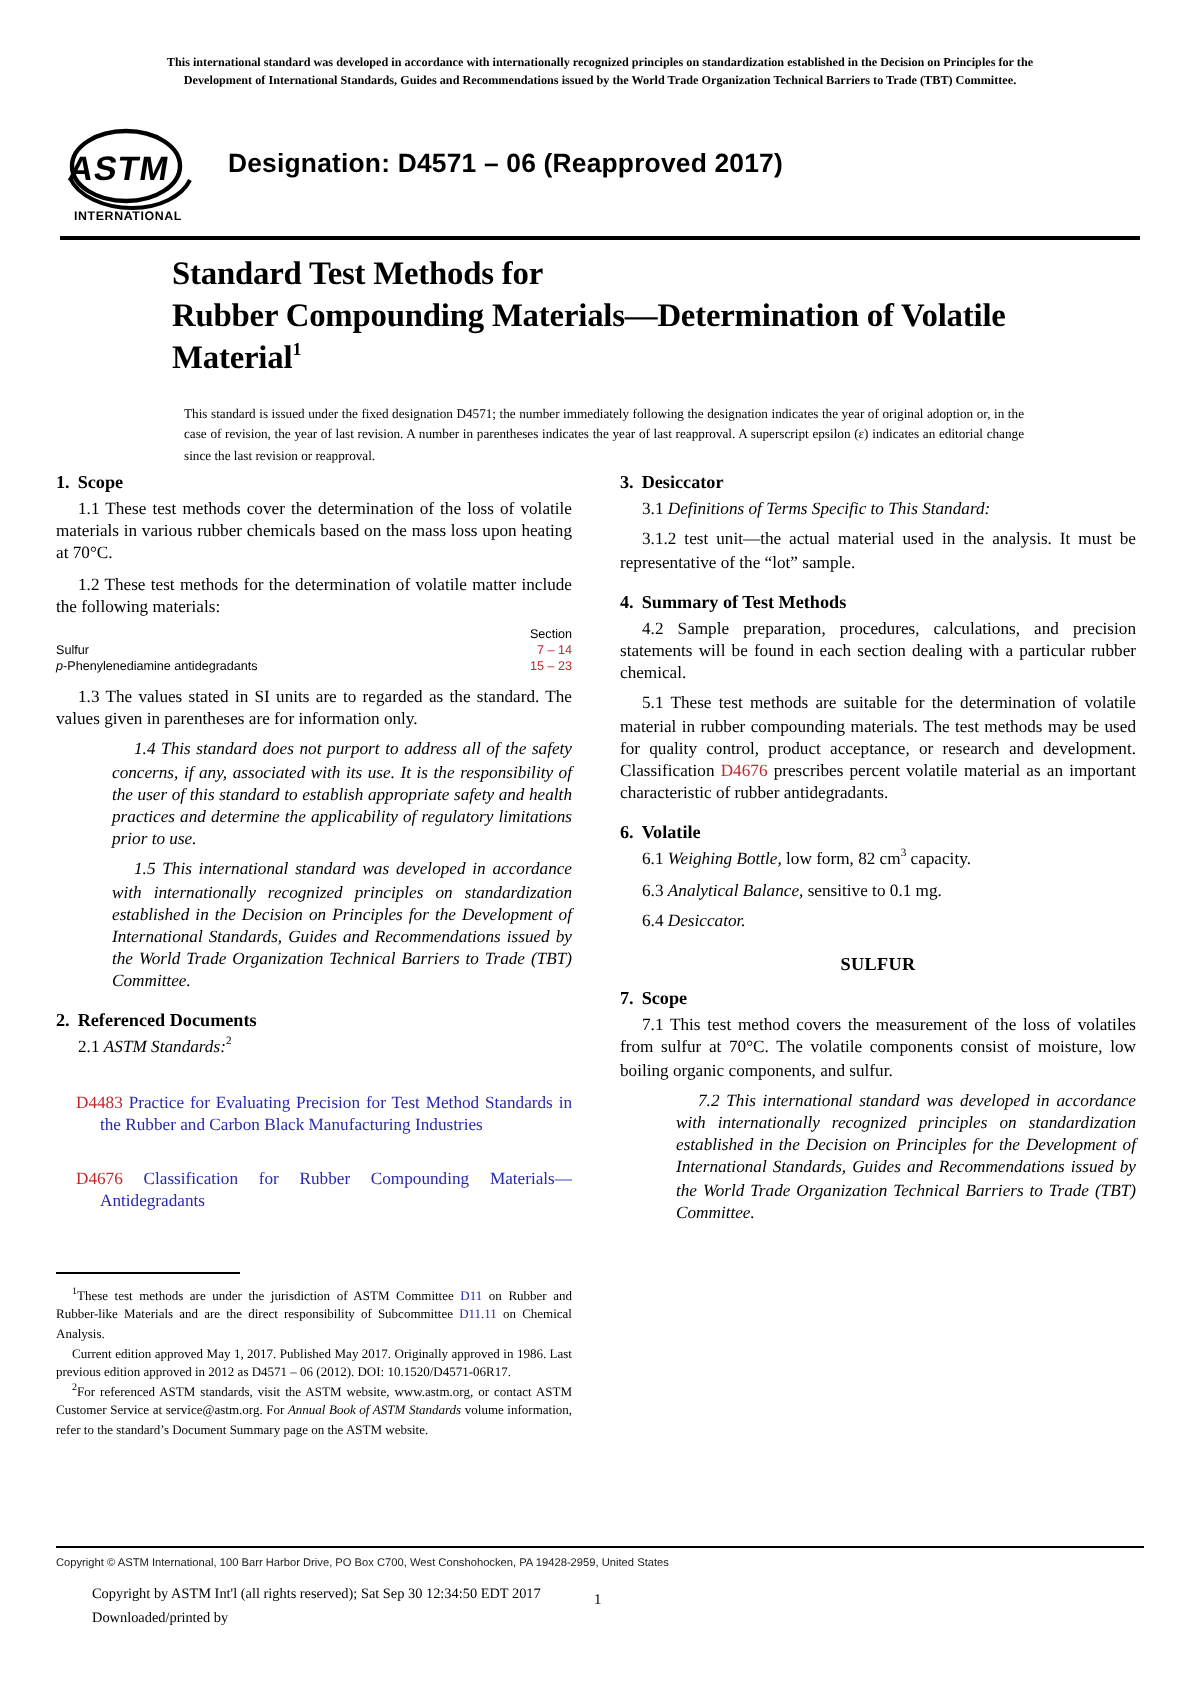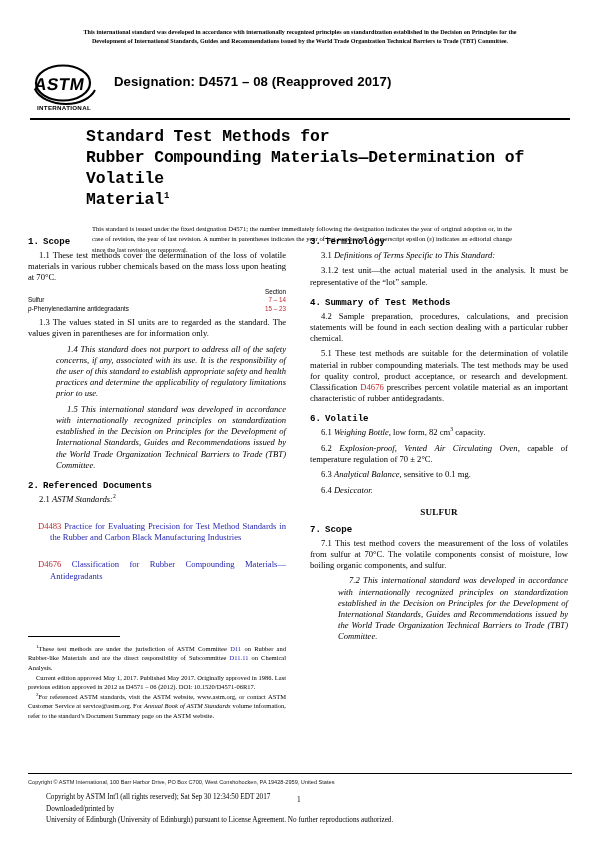--- a/index.html
+++ b/index.html
@@ -76,21 +76,21 @@
   }
 
   
   .title-block {
     position: absolute;
     left: 86px;
     top: 126px;
     width: 452px;
   }
   .title-line {
-    font-family: Liberation Mono, monospace;
+    font-family: Liberation Serif, serif;
     font-weight: bold;
     font-size: 16.4px;
     line-height: 1.28;
     letter-spacing: -0.1px;
   }
   .title-line sup {
     font-size: 9px;
     vertical-align: super;
     line-height: 0;
   }
@@ -110,21 +110,20 @@
     width: 258px;
   }
   .col-left  { left: 28px; }
   .col-right { left: 310px; }
 
   .sec-head {
     font-size: 9.1px;
     font-weight: bold;
     margin-top: 9px;
     margin-bottom: 3px;
-    font-family: Liberation Mono, monospace;
   }
   .sec-head:first-child { margin-top: 0; }
   .sec-head .num { margin-right: 4px; }
 
   p.body {
     font-size: 8.6px;
     line-height: 1.30;
     text-align: justify;
     margin: 0 0 4.2px 0;
     text-indent: 11px;
@@ -236,39 +235,40 @@
 
   <div class="desig-row">
     <div class="astm-logo">
       <svg width="72" height="50" viewBox="0 0 72 50" aria-hidden="true">
         <ellipse cx="33" cy="21" rx="27" ry="17.5" fill="none" stroke="#000" stroke-width="2.2"></ellipse>
         <path d="M5 27 C9 36 22 42 36 42 C50 42 61 36 65 28" fill="none" stroke="#000" stroke-width="2"></path>
         <text x="33" y="28" font-family="Liberation Sans, sans-serif" font-size="17" font-weight="bold" text-anchor="middle" fill="#000" transform="skewX(-9)" style="letter-spacing:0.5px;">ASTM</text>
         <text x="34" y="48" font-family="Liberation Sans, sans-serif" font-size="6.2" font-weight="bold" text-anchor="middle" fill="#000" style="letter-spacing:0.3px;">INTERNATIONAL</text>
       </svg>
     </div>
-    <div class="designation">Designation: D4571 – 08 (Reapproved 2017)</div>
+    <div class="designation">Designation: D4571 – 06 (Reapproved 2017)</div>
   </div>
 
   <div class="hdr-rule"></div>
 
   <div class="title-block">
     <div class="title-line">Standard Test Methods for</div>
     <div class="title-line">Rubber Compounding Materials—Determination of Volatile</div>
     <div class="title-line"><span>Material</span><sup>1</sup></div>
     <div class="issue-note">This standard is issued under the fixed designation D4571; the number immediately following the designation indicates the year of original adoption or, in the case of revision, the year of last revision. A number in parentheses indicates the year of last reapproval. A superscript epsilon (ε) indicates an editorial change since the last revision or reapproval.</div>
   </div>
 
   <div class="col col-left">
 
     <div class="sec-head">
       <span class="num">1.</span><span>Scope</span>
     </div>
 
     <p class="body">1.1 These test methods cover the determination of the loss of volatile materials in various rubber chemicals based on the mass loss upon heating at 70°C.</p>
+    <p class="body">1.2 These test methods for the determination of volatile matter include the following materials:</p>
 
     <table class="sec-table">
       <tbody>
           <tr>
         <td></td>
         <td class="rt hdr">Section</td>
       </tr>
       <tr>
         <td>Sulfur</td>
         <td class="rt">7 – 14</td>
@@ -299,21 +299,21 @@
     </p>
     <p class="ref-item">
       <span class="lnk-red">D4676</span>
       <span>Classification for Rubber Compounding Materials—Antidegradants</span>
     </p>
   </div>
 
   <div class="col col-right">
 
     <div class="sec-head">
-      <span class="num">3.</span><span>Terminology</span>
+      <span class="num">3.</span><span>Desiccator</span>
     </div>
 
     <p class="body">
       <span>3.1</span>
       <span class="ital">Definitions of Terms Specific to This Standard:</span>
     </p>
 
     <p class="body">3.1.2 test unit—the actual material used in the analysis. It must be representative of the “lot” sample.</p>
 
     <div class="sec-head">
@@ -325,24 +325,20 @@
       <span>5.1 These test methods are suitable for the determination of volatile material in rubber compounding materials. The test methods may be used for quality control, product acceptance, or research and development. Classification </span><span class="lnk-red">D4676</span><span> prescribes percent volatile material as an important characteristic of rubber antidegradants.</span>
     </p>
 
     <div class="sec-head">
       <span class="num">6.</span><span>Volatile</span>
     </div>
 
     <p class="body">
       <span>6.1</span>
       <span class="ital">Weighing Bottle,</span><span> low form, 82 cm</span><sup style="font-size:5.6px;vertical-align:super;line-height:0;">3</sup><span> capacity.</span>
-    </p>
-    <p class="body">
-      <span>6.2</span>
-      <span class="ital">Explosion-proof, Vented Air Circulating Oven,</span><span> capable of temperature regulation of 70 ± 2°C.</span>
     </p>
     <p class="body">
       <span>6.3</span>
       <span class="ital">Analytical Balance,</span><span> sensitive to 0.1 mg.</span>
     </p>
     <p class="body">
       <span>6.4</span>
       <span class="ital">Desiccator.</span>
     </p>
 
@@ -364,17 +360,16 @@
     <p class="fn">
       <sup>2</sup><span>For referenced ASTM standards, visit the ASTM website, www.astm.org, or contact ASTM Customer Service at service@astm.org. For </span><span class="ital">Annual Book of ASTM Standards</span><span> volume information, refer to the standard’s Document Summary page on the ASTM website.</span>
     </p>
   </div>
 
   <div class="foot-rule"></div>
   <div class="copyright">Copyright © ASTM International, 100 Barr Harbor Drive, PO Box C700, West Conshohocken, PA 19428-2959, United States</div>
   <div class="dl-block">
     <div>Copyright by ASTM Int'l (all rights reserved); Sat Sep 30 12:34:50 EDT 2017</div>
     <div>Downloaded/printed by</div>
-    <div>University of Edinburgh (University of Edinburgh) pursuant to License Agreement. No further reproductions authorized.</div>
   </div>
   <div class="page-num">1</div>
 
 </div>
 
 </body></html>

